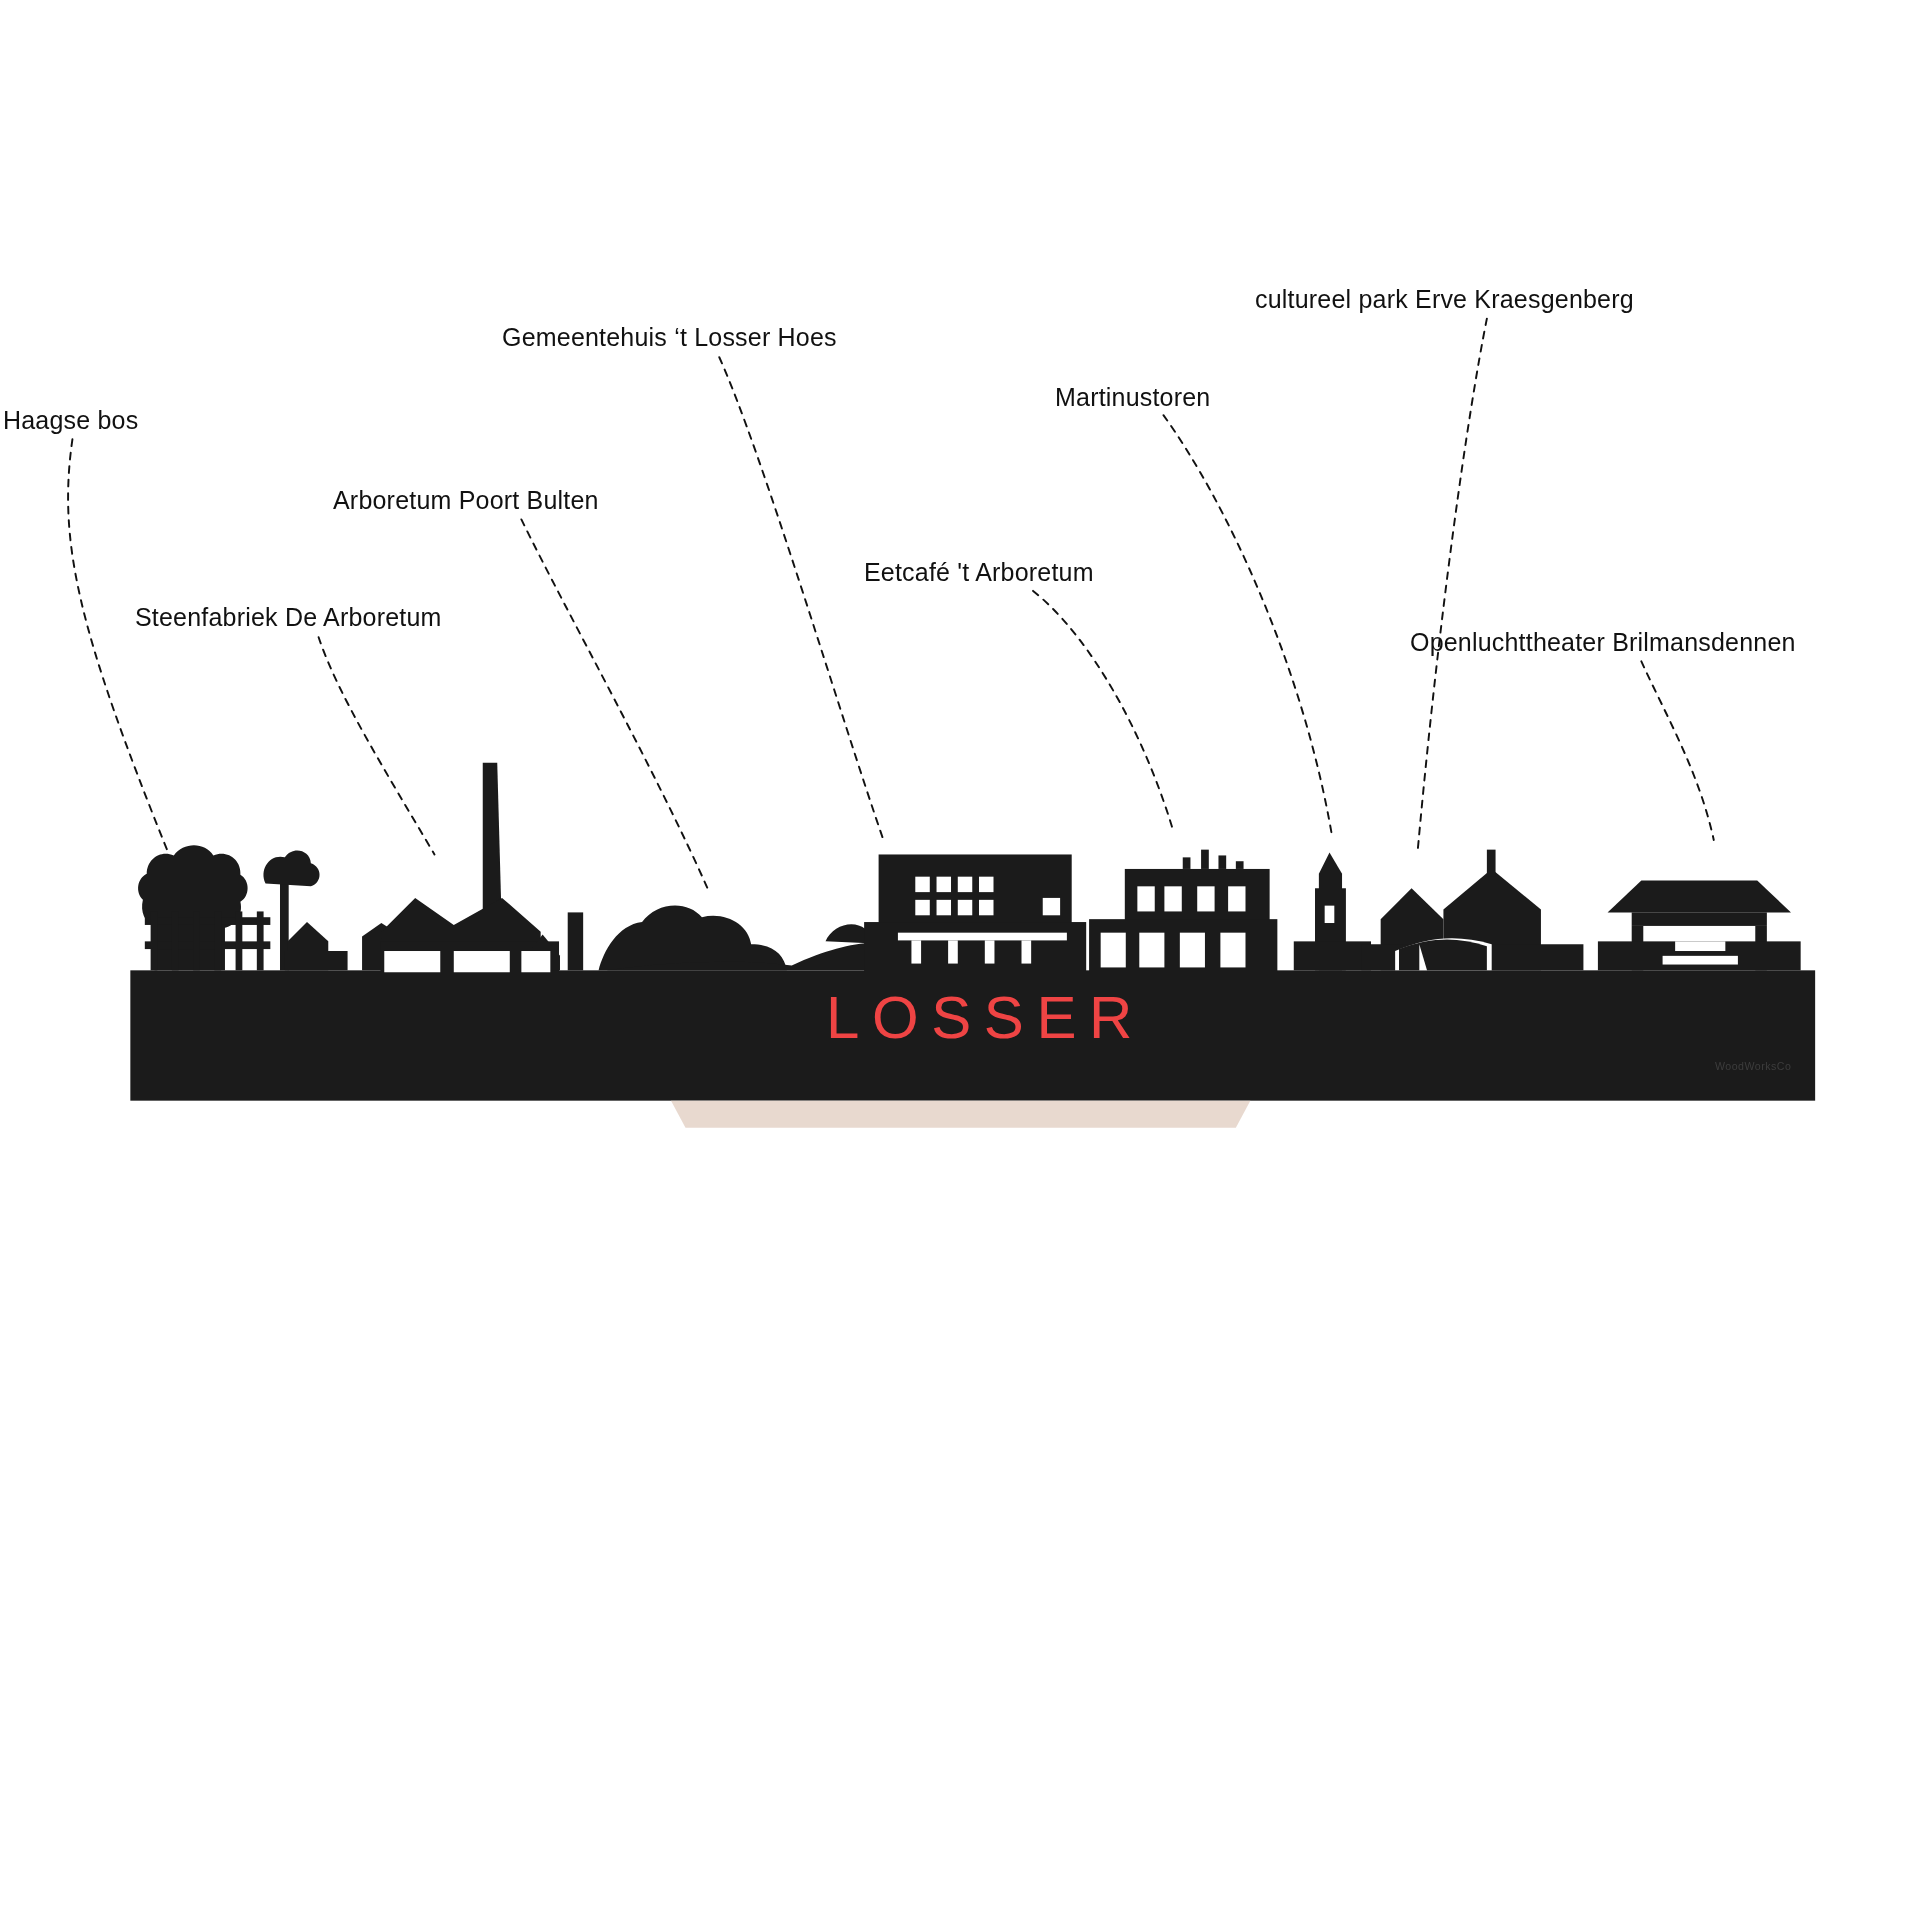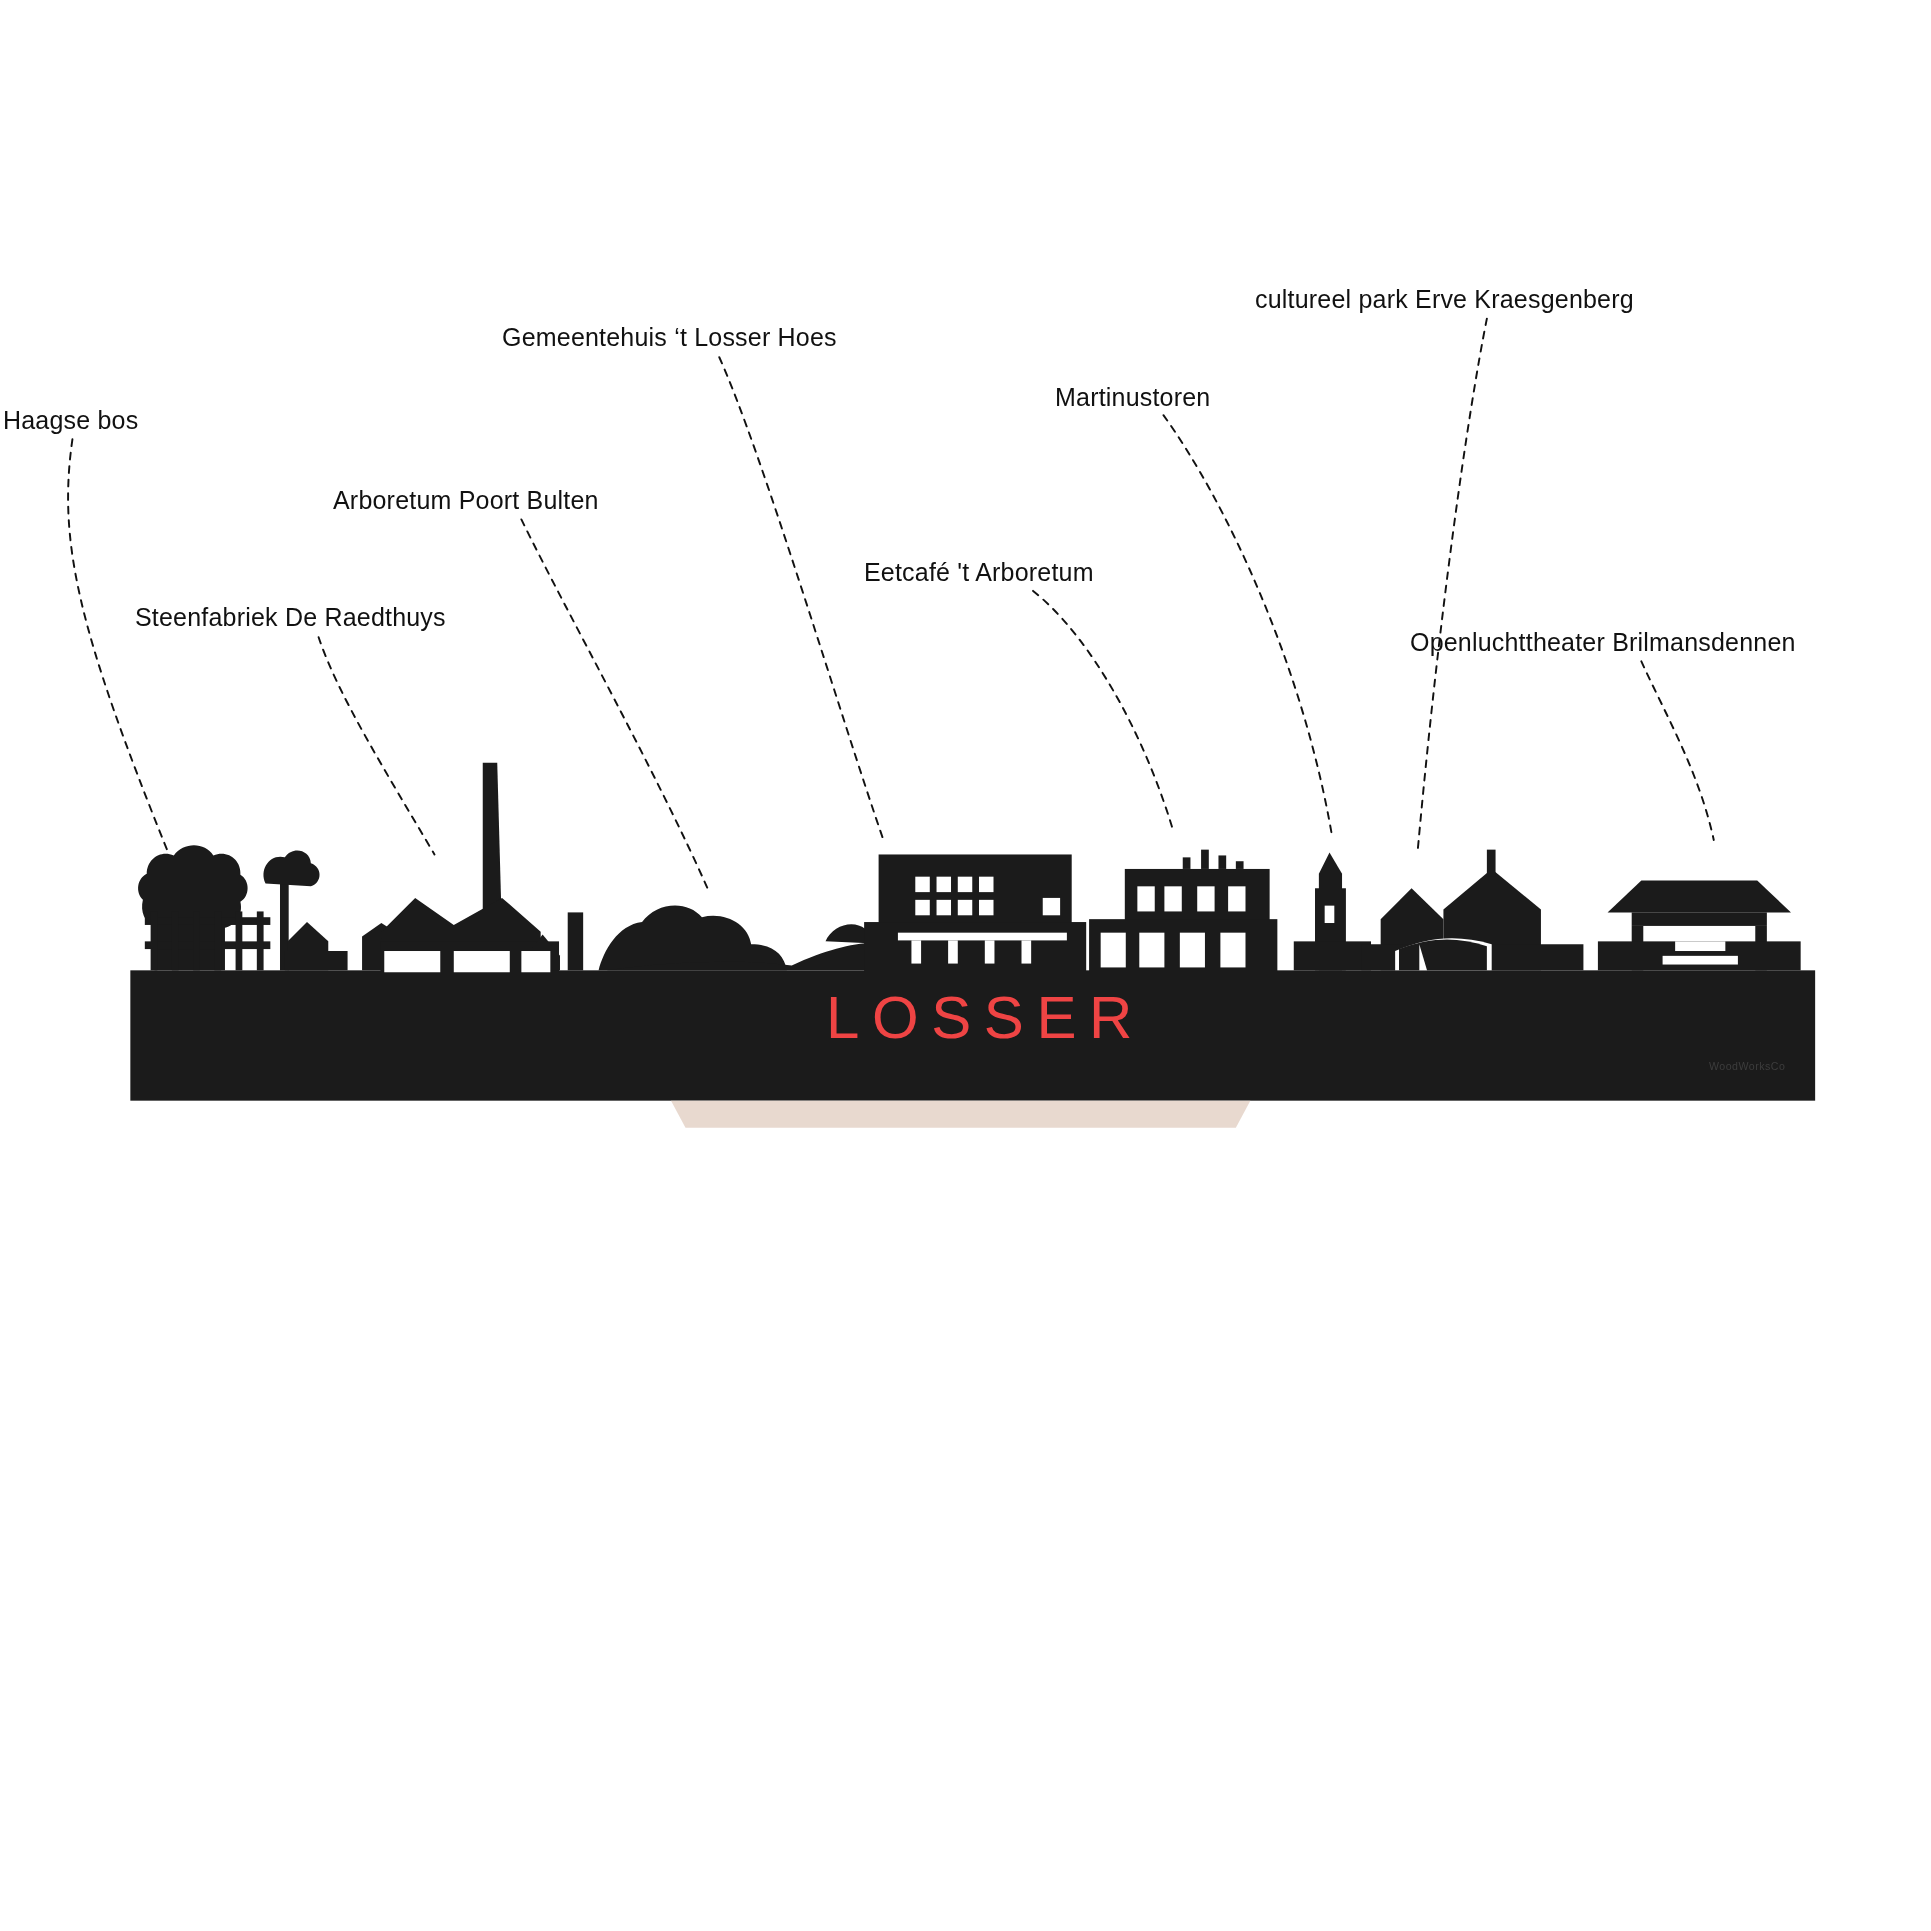--- a/index.html
+++ b/index.html
@@ -48,20 +48,21 @@
     font-size: 60px;
     letter-spacing: 12.6px;
     font-weight: 300;
   }
   .watermark {
     position: absolute;
     font-family: "Liberation Sans", sans-serif;
     color: #3d3d3d;
     font-size: 10.6px;
     letter-spacing: 0.5px;
+    margin-left: 6px;
   }
 </style>
 </head>
 <body>
 
 <div id="stage">
 
   <svg class="skyline-svg" viewBox="0 0 2000 2000">
     <g fill="#1b1b1b">
 
@@ -187,21 +188,21 @@
       <path id="leader-2" d="M 540,538 C 590,640 680,800 735,925"></path>
       <path id="leader-3" d="M 745,370 C 790,470 870,740 915,870"></path>
       <path id="leader-4" d="M 1070,612 C 1130,660 1185,760 1215,860"></path>
       <path id="leader-5" d="M 1205,430 C 1270,520 1350,690 1380,868"></path>
       <path id="leader-6" d="M 1540,330 C 1520,430 1490,640 1468,885"></path>
       <path id="leader-7" d="M 1700,685 C 1725,740 1760,800 1775,870"></path>
     </g>
   </svg>
 
   <div class="label" id="label-0" style="left:3px; top:406px;">Haagse bos</div>
-  <div class="label" id="label-1" style="left:135px; top:603px;">Steenfabriek De Raedthuys</div>
+  <div class="label" id="label-1" style="left:135px; top:603px;">Steenfabriek De Arboretum</div>
   <div class="label" id="label-2" style="left:333px; top:486px;">Arboretum Poort Bulten</div>
   <div class="label" id="label-3" style="left:502px; top:323px;">Gemeentehuis ‘t Losser Hoes</div>
   <div class="label" id="label-4" style="left:864px; top:558px;">Eetcafé 't Arboretum</div>
   <div class="label" id="label-5" style="left:1055px; top:383px;">Martinustoren</div>
   <div class="label" id="label-6" style="left:1255px; top:285px;">cultureel park Erve Kraesgenberg</div>
   <div class="label" id="label-7" style="left:1410px; top:628px;">Openluchttheater Brilmansdennen</div>
 
 </div>
 
 

